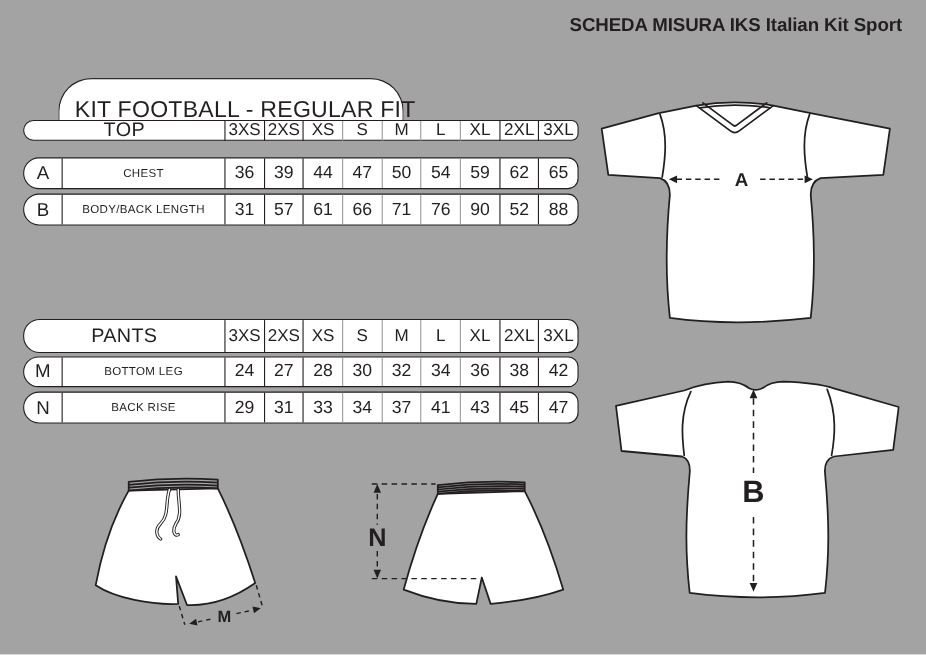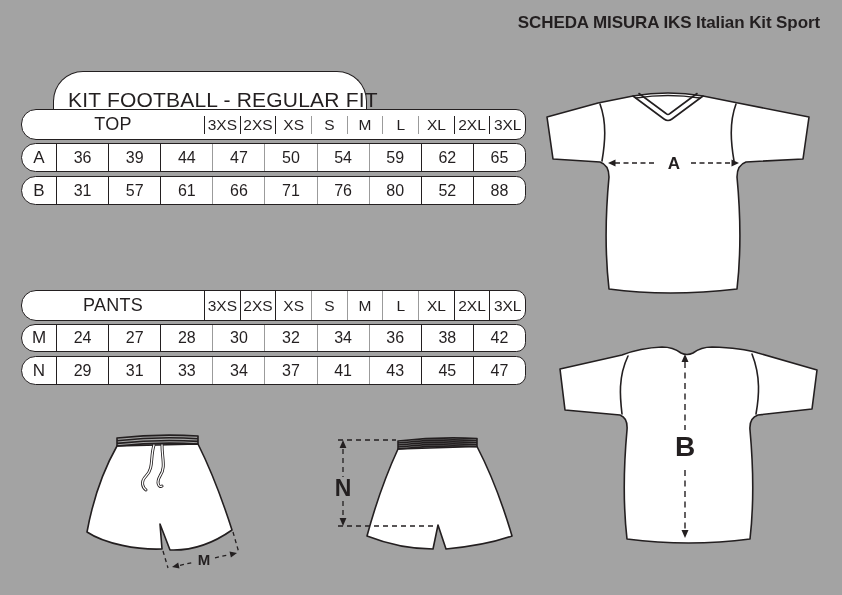--- a/index.html
+++ b/index.html
@@ -40,87 +40,91 @@
 <body>
 
 <div class="page">
 
   <div class="doc-title">SCHEDA MISURA IKS Italian Kit Sport</div>
 
   <div class="tab">
     <span>KIT FOOTBALL - REGULAR FIT</span>
   </div>
 
-  <div class="trow header" style="top:109px;height:31px;align-items:center;">
+  <div class="trow header" style="top:109px;height:19px;align-items:center;">
     <div class="cell name">TOP</div>
     <div class="cell size bd">3XS</div>
     <div class="cell size bd">2XS</div>
     <div class="cell size bd">XS</div>
     <div class="cell size">S</div>
     <div class="cell size">M</div>
     <div class="cell size">L</div>
     <div class="cell size">XL</div>
     <div class="cell size bd">2XL</div>
     <div class="cell size bd">3XL</div>
   </div>
 
   <div class="trow" style="top:143px;height:29px;">
     <div class="cell letter">A</div>
+    <div class="cell desc">CHEST</div>
     <div class="cell size bd">36</div>
     <div class="cell size bd">39</div>
     <div class="cell size bd">44</div>
     <div class="cell size">47</div>
     <div class="cell size">50</div>
     <div class="cell size">54</div>
     <div class="cell size">59</div>
     <div class="cell size bd">62</div>
     <div class="cell size bd">65</div>
   </div>
 
   <div class="trow" style="top:176px;height:29px;">
     <div class="cell letter">B</div>
+    <div class="cell desc">BODY/BACK LENGTH</div>
     <div class="cell size bd">31</div>
     <div class="cell size bd">57</div>
     <div class="cell size bd">61</div>
     <div class="cell size">66</div>
     <div class="cell size">71</div>
     <div class="cell size">76</div>
-    <div class="cell size">80</div>
+    <div class="cell size">90</div>
     <div class="cell size bd">52</div>
     <div class="cell size bd">88</div>
   </div>
 
   <div class="trow header" style="top:290px;height:31px;">
     <div class="cell name">PANTS</div>
     <div class="cell size bd">3XS</div>
     <div class="cell size bd">2XS</div>
     <div class="cell size bd">XS</div>
     <div class="cell size">S</div>
     <div class="cell size">M</div>
     <div class="cell size">L</div>
     <div class="cell size">XL</div>
     <div class="cell size bd">2XL</div>
     <div class="cell size bd">3XL</div>
   </div>
 
   <div class="trow" style="top:324px;height:28px;">
     <div class="cell letter">M</div>
+    <div class="cell desc">BOTTOM LEG</div>
     <div class="cell size bd">24</div>
     <div class="cell size bd">27</div>
     <div class="cell size bd">28</div>
     <div class="cell size">30</div>
     <div class="cell size">32</div>
     <div class="cell size">34</div>
     <div class="cell size">36</div>
     <div class="cell size bd">38</div>
     <div class="cell size bd">42</div>
   </div>
 
   <div class="trow" style="top:356px;height:29px;">
     <div class="cell letter">N</div>
+    <div class="cell desc">BACK RISE</div>
     <div class="cell size bd">29</div>
     <div class="cell size bd">31</div>
     <div class="cell size bd">33</div>
     <div class="cell size">34</div>
     <div class="cell size">37</div>
     <div class="cell size">41</div>
     <div class="cell size">43</div>
     <div class="cell size bd">45</div>
     <div class="cell size bd">47</div>
   </div>

